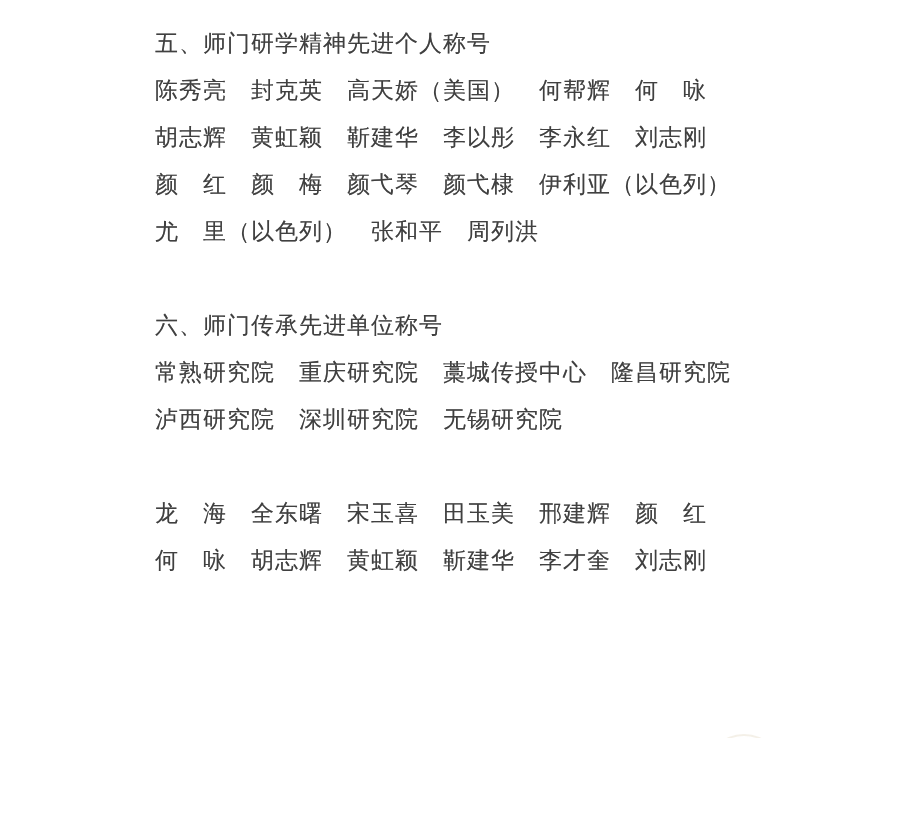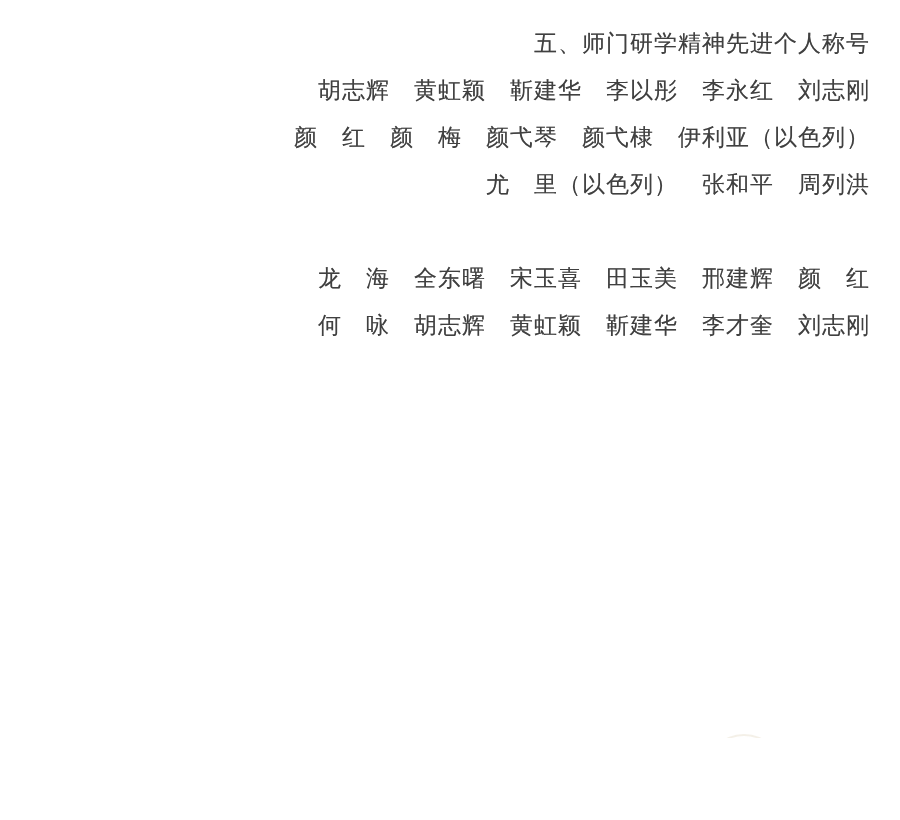--- a/index.html
+++ b/index.html
@@ -8,21 +8,20 @@
     background: #ffffff;
   }
   .page {
     position: relative;
     width: 900px;
     height: 738px;
     background: #ffffff;
     overflow: hidden;
     font-family: Liberation Serif, serif;
     color: #3c3c3c;
-    text-align: right;
   }
   .content {
     position: absolute;
     top: 20px;
     left: 155px;
     right: 30px;
   }
   .section { }
   .section + .section {
     margin-top: 47px; 
@@ -69,25 +68,31 @@
   }
 </style>
 </head>
 <body>
 
 <div class="page">
   <div class="content">
 
     <div class="section">
       <div class="line heading">五、师门研学精神先进个人称号</div>
+      <div class="line">陈秀亮　封克英　高天娇（美国）　何帮辉　何　咏</div>
       <div class="line">胡志辉　黄虹颖　靳建华　李以彤　李永红　刘志刚</div>
       <div class="line">颜　红　颜　梅　颜弋琴　颜弋棣　伊利亚（以色列）</div>
       <div class="line">尤　里（以色列）　张和平　周列洪</div>
     </div>
 
+    <div class="section">
+      <div class="line heading">六、师门传承先进单位称号</div>
+      <div class="line">常熟研究院　重庆研究院　藁城传授中心　隆昌研究院</div>
+      <div class="line">泸西研究院　深圳研究院　无锡研究院</div>
+    </div>
 
     <div class="section">
       <div class="line">龙　海　全东曙　宋玉喜　田玉美　邢建辉　颜　红</div>
       <div class="line">何　咏　胡志辉　黄虹颖　靳建华　李才奎　刘志刚</div>
     </div>
 
   </div>
 
   <div class="watermark"></div>
 </div>

